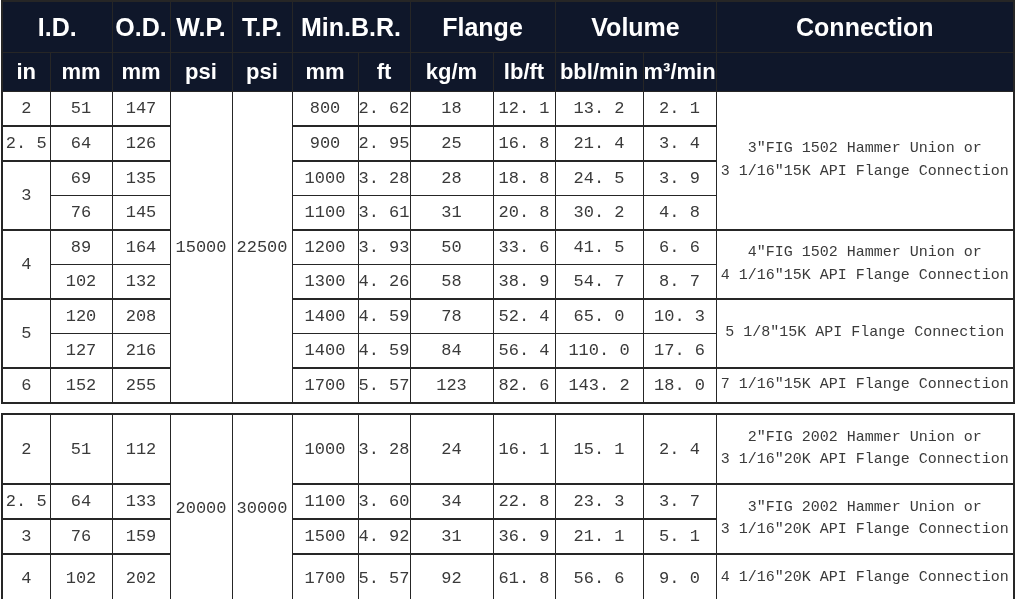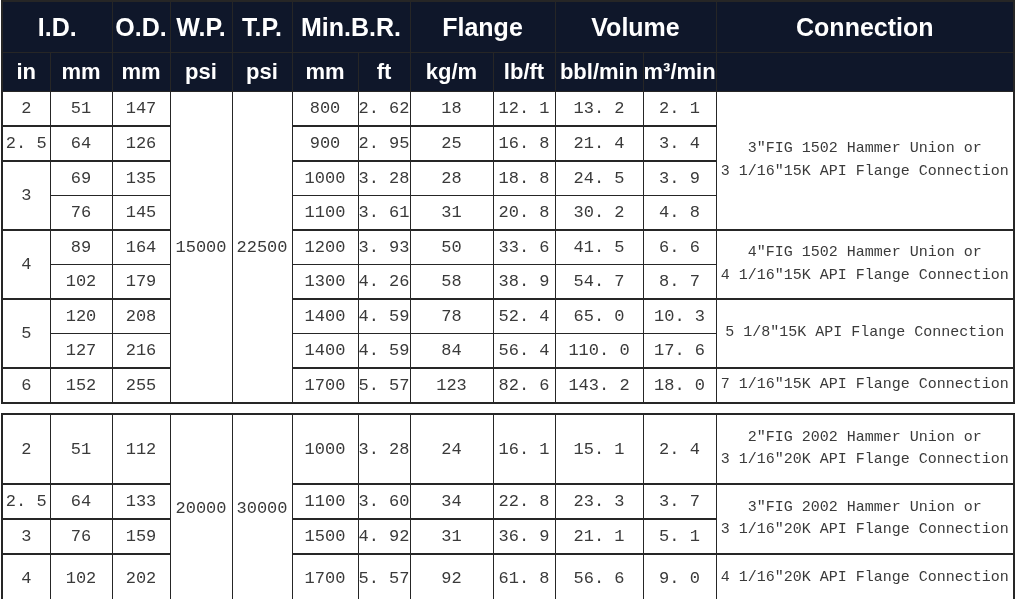--- a/index.html
+++ b/index.html
@@ -124,21 +124,21 @@
         <td>33. 6</td>
         <td>41. 5</td>
         <td>6. 6</td>
         <td class="conn" rowspan="2">
           <div>4″FIG 1502 Hammer Union or</div>
           <div>4 1/16″15K API Flange Connection</div>
         </td>
       </tr>
       <tr>
         <td>102</td>
-        <td>179</td>
+        <td>132</td>
         <td>1300</td>
         <td>4. 26</td>
         <td>58</td>
         <td>38. 9</td>
         <td>54. 7</td>
         <td>8. 7</td>
       </tr>
       <tr class="grp">
         <td rowspan="2">5</td>
         <td>120</td>

